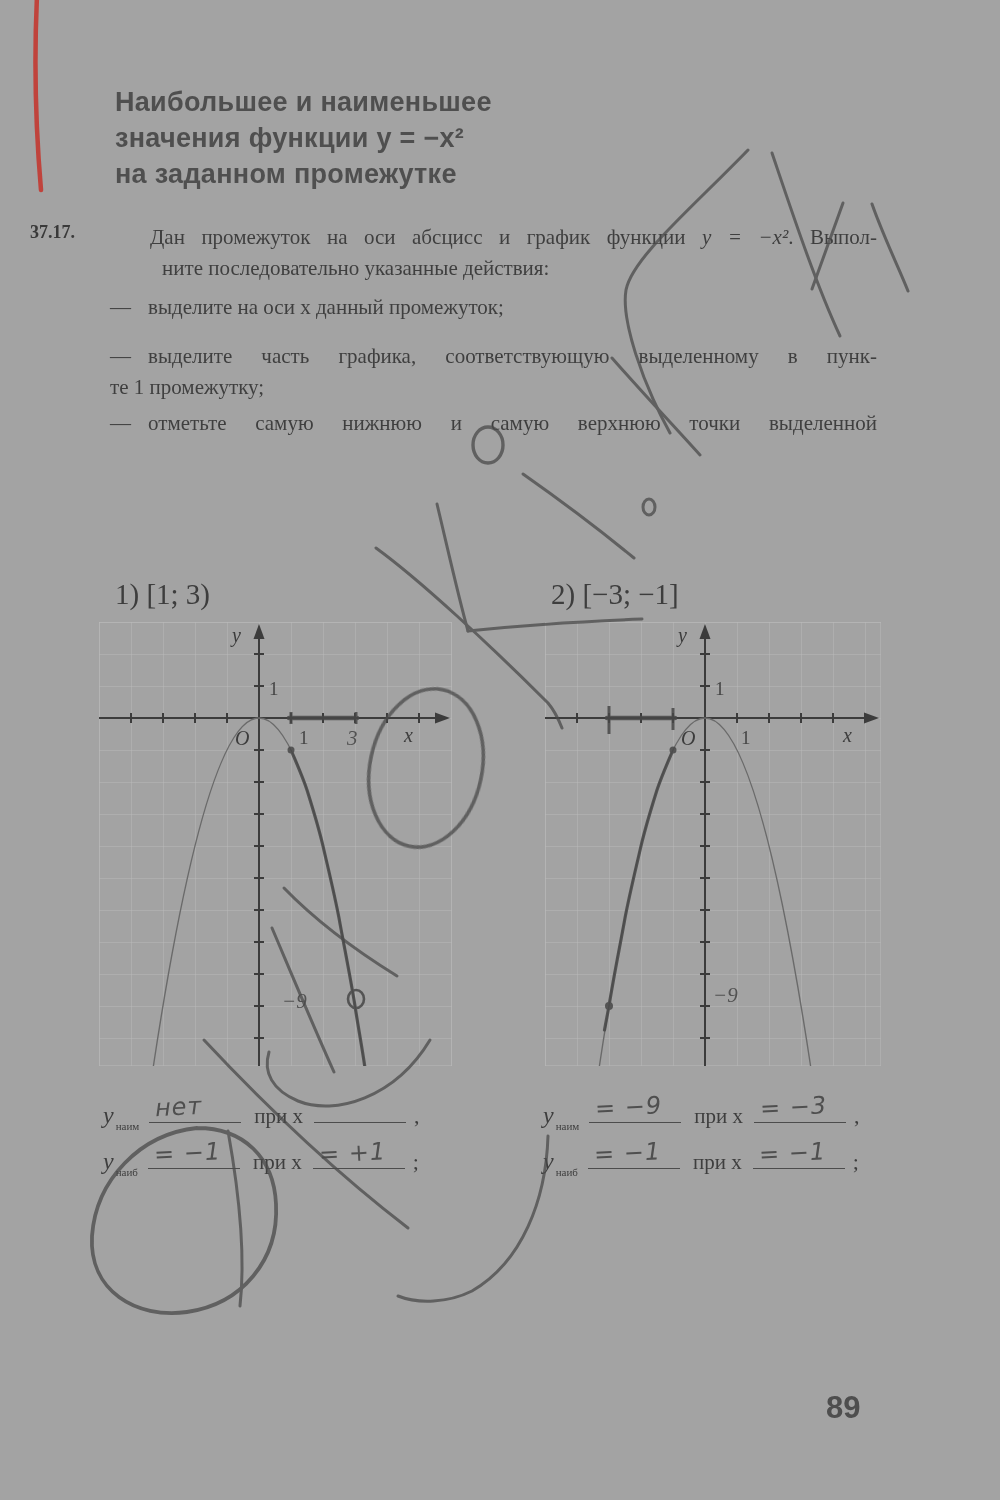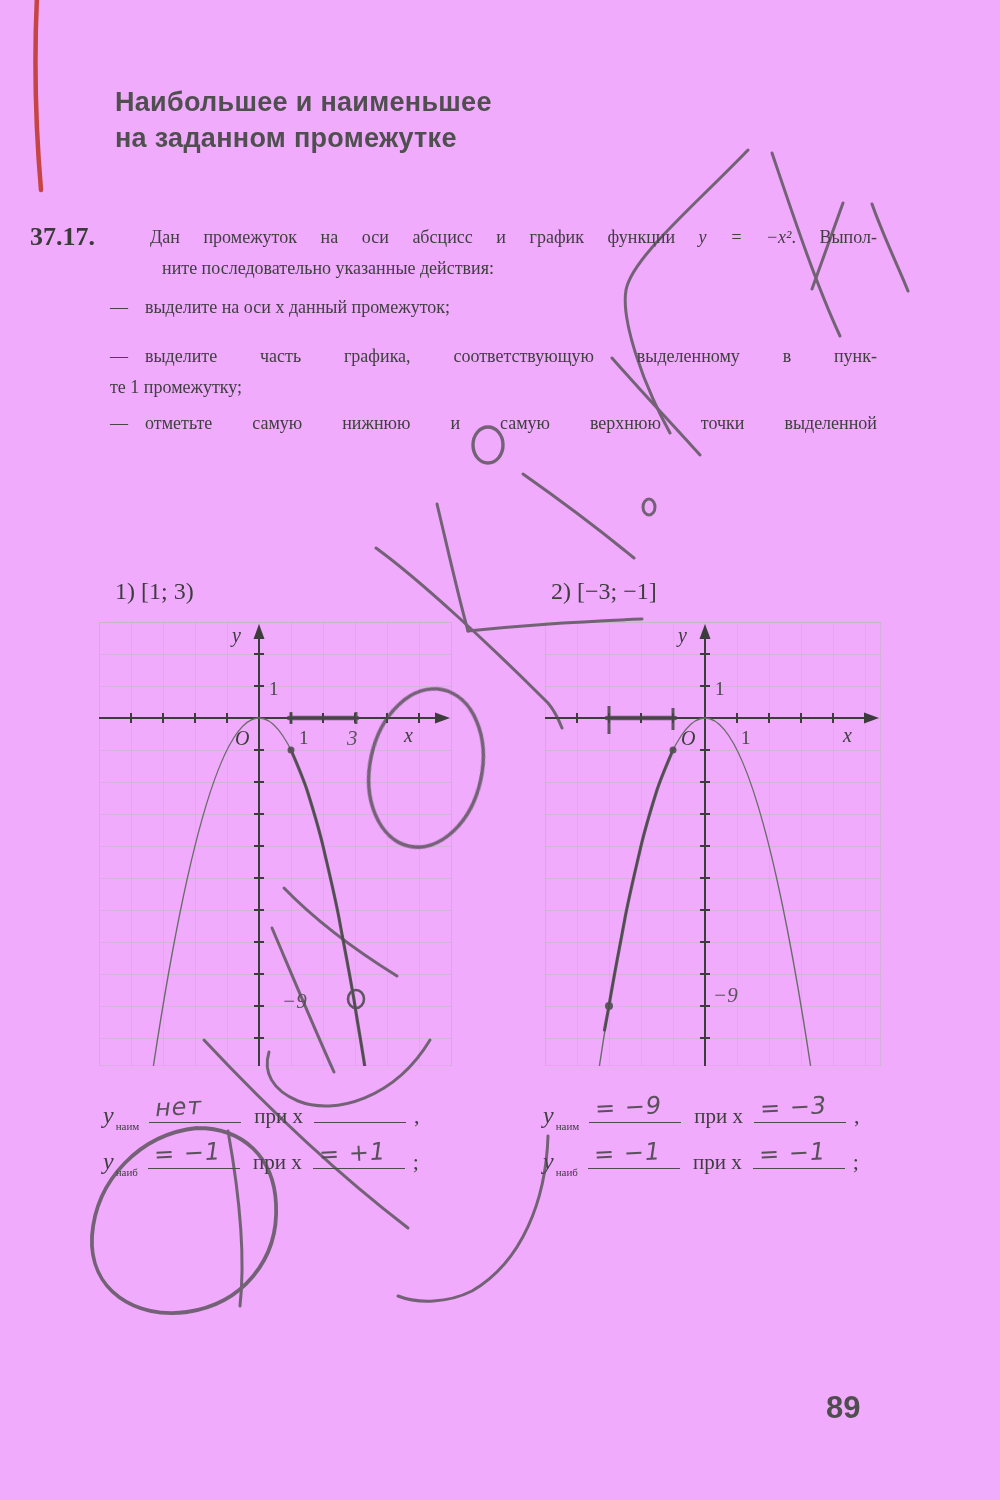--- a/index.html
+++ b/index.html
@@ -1,28 +1,28 @@
 <!DOCTYPE html>
 <html><head>
 <meta charset="utf-8">
 <style>
   html,body{margin:0;padding:0;background:#e8e8e6;}
-  #page{position:relative;width:1000px;height:1500px;background:#f0abfc;overflow:hidden;
+  #page{position:relative;width:1000px;height:1500px;background:#a3a3a3;overflow:hidden;
         font-family:"Liberation Serif",serif;color:#3f3f3f;}
   
   .title{position:absolute;left:115px;top:84px;font-family:"Liberation Sans",sans-serif;
          font-weight:bold;font-size:27px;line-height:36px;color:#4f4f4f;letter-spacing:.3px;}
   
-  .probnum{position:absolute;left:30px;top:222px;font-weight:bold;font-size:26px;color:#3a3a3a;}
-  .ptext{position:absolute;font-size:18px;line-height:31px;color:#3f3f3f;}
+  .probnum{position:absolute;left:30px;top:222px;font-weight:bold;font-size:18px;color:#3a3a3a;}
+  .ptext{position:absolute;font-size:21px;line-height:31px;color:#3f3f3f;}
   .jline{text-align-last:justify;}
   .mathv{font-style:italic;}
   .dash{display:inline-block;margin-right:17px;}
   
-  .ivlabel{position:absolute;top:578px;font-size:24px;color:#3d3d3d;text-align:right;}
+  .ivlabel{position:absolute;top:578px;font-size:29px;color:#3d3d3d;text-align:right;}
   
   .graph{position:absolute;top:622px;}
   svg text{font-family:"Liberation Serif",serif;}
   .axlbl{font-style:italic;font-size:20px;fill:#3c3c3c;}
   .numlbl{font-size:19px;fill:#454545;}
   .hwlbl{font-style:italic;font-size:21px;fill:#474747;opacity:.88;}
   
   .ans-row{position:absolute;display:flex;align-items:baseline;font-size:21px;color:#3e3e3e;}
   .yvar{font-style:italic;font-size:24px;}
   .ysub{font-size:11px;transform:translateY(7px);margin-left:2px;margin-right:10px;}
@@ -40,20 +40,21 @@
   
   #overlay{position:absolute;left:0;top:0;pointer-events:none;}
 </style>
 </head>
 <body>
 
 <div id="page">
 
   <div class="title">
     <div>Наибольшее и наименьшее</div>
+    <div>значения функции y = −x²</div>
     <div>на заданном промежутке</div>
   </div>
 
   <div class="probnum">37.17.</div>
   <div class="ptext jline" style="left:150px;top:222px;width:727px;">
     <span>Дан промежуток на оси абсцисс и график функции </span><span class="mathv">y = −x²</span><span>. Выпол-</span>
   </div>
   <div class="ptext" style="left:150px;top:253px;margin-left:12px;">ните последовательно указанные действия:</div>
 
   <div class="ptext jline" style="left:110px;top:341px;width:767px;">

